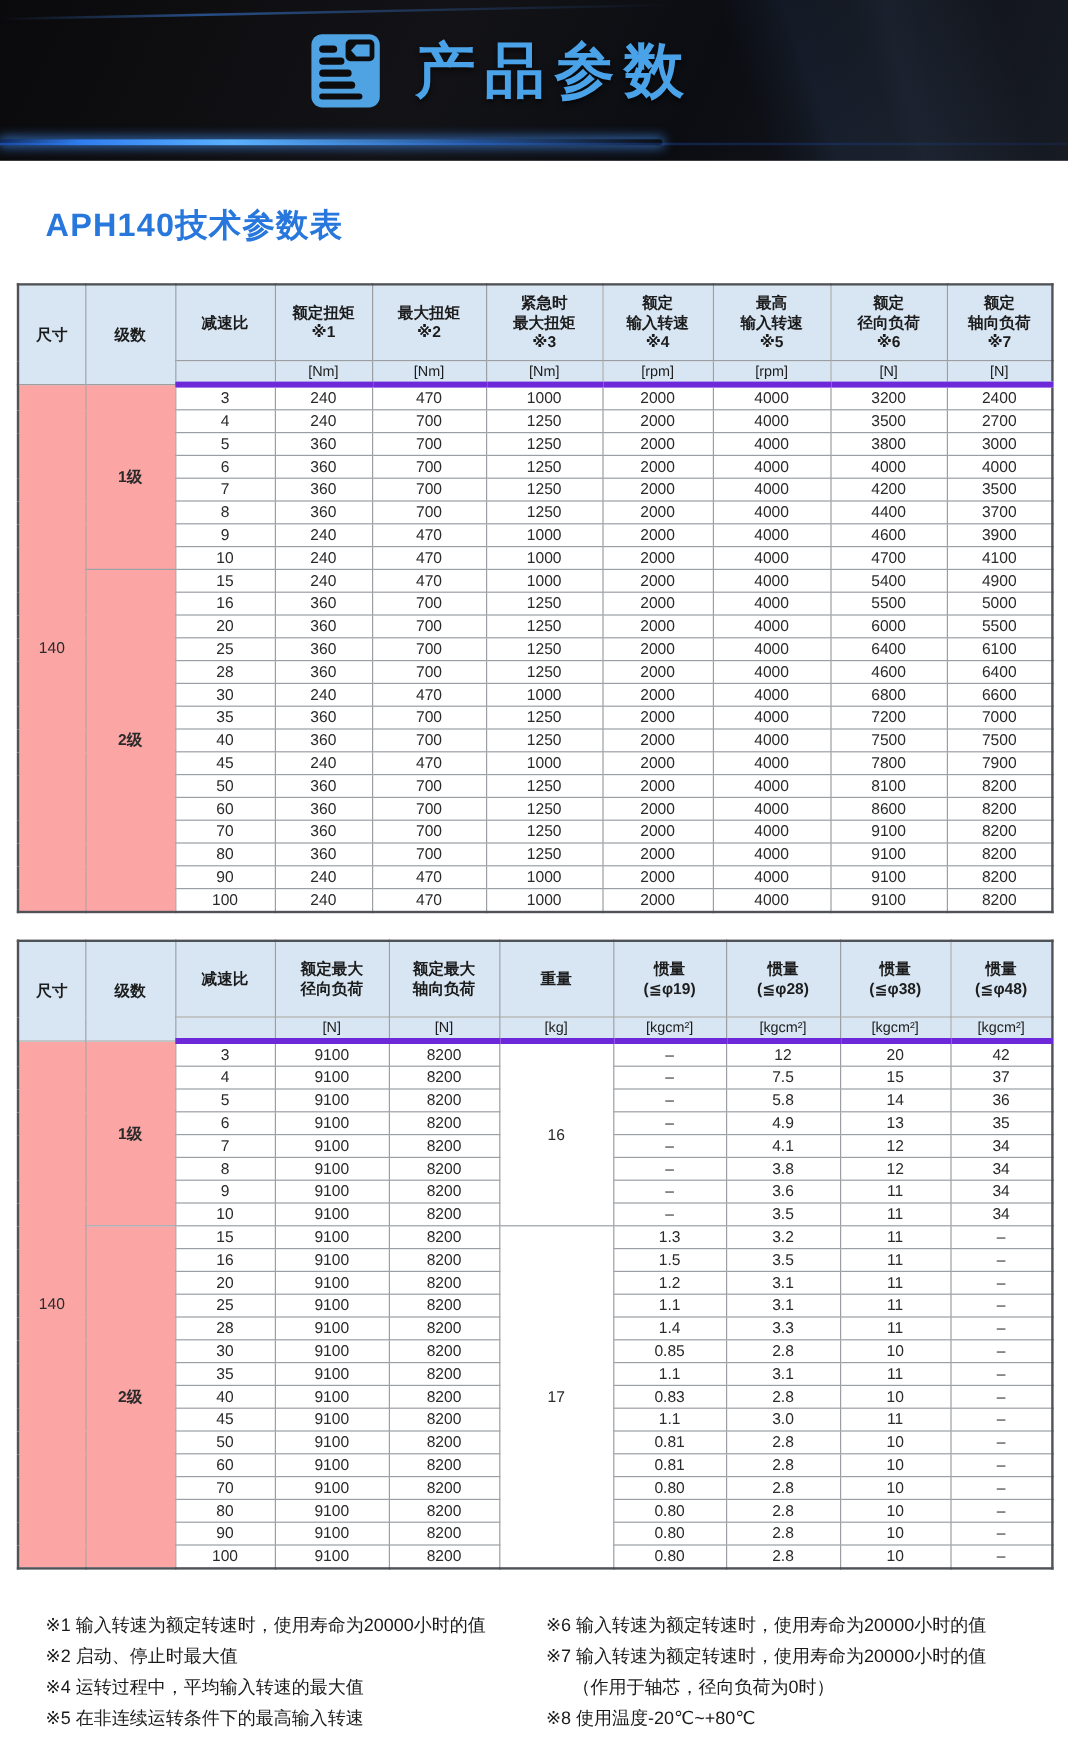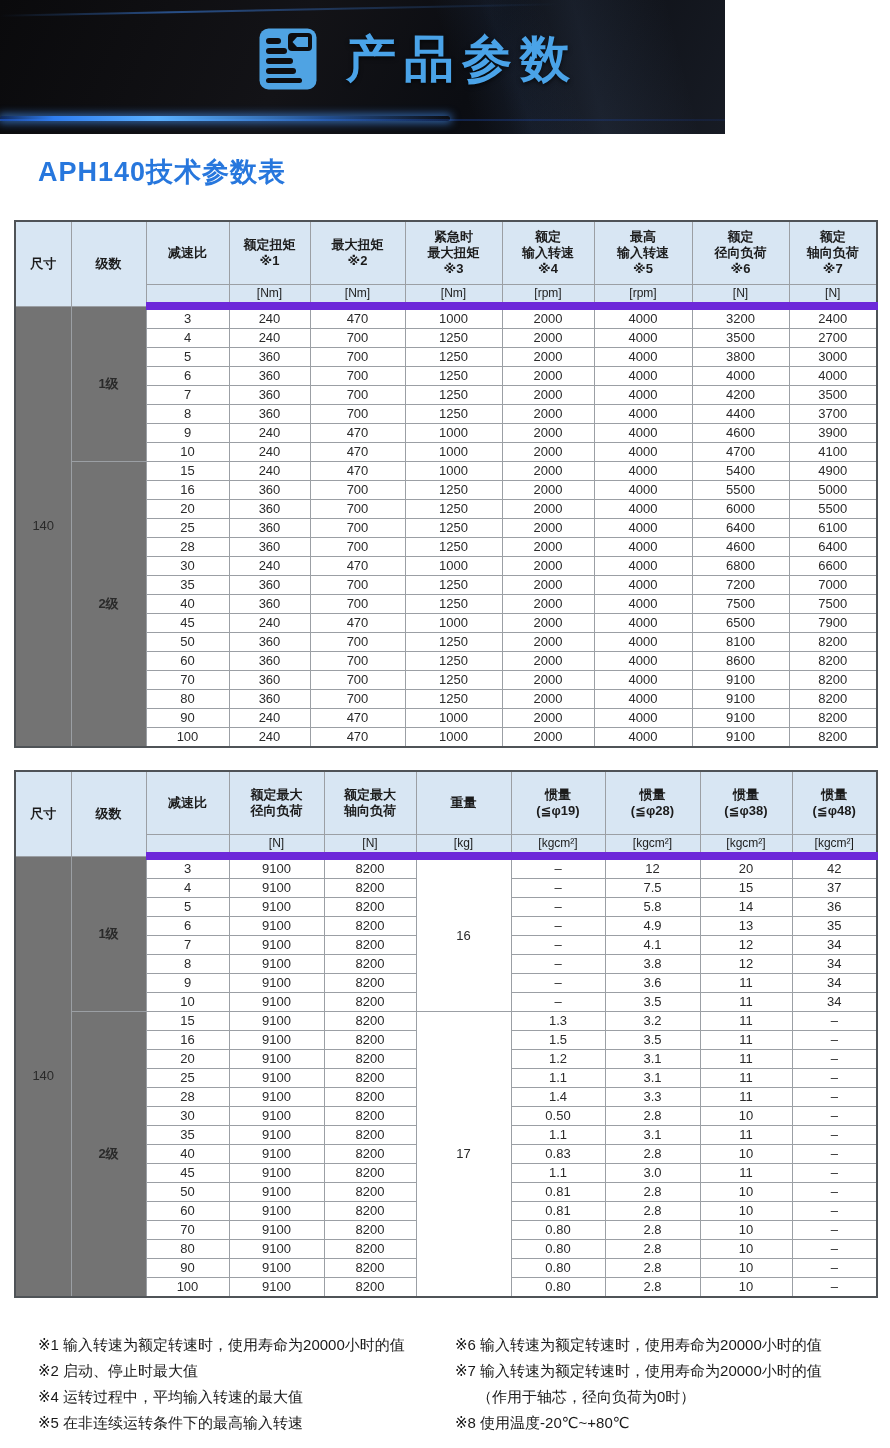--- a/index.html
+++ b/index.html
@@ -4,21 +4,21 @@
 <style>
   html,body { margin:0; padding:0; }
   body {
     width:890px; height:1448px; background:#ffffff;
     font-family:"Liberation Sans","DejaVu Sans",sans-serif;
     color:#222; position:relative; overflow:hidden;
   }
 
   
   .banner {
-    position:relative; width:725px; height:134px; overflow:hidden;
+    position:relative; width:890px; height:134px; overflow:hidden;
     background:linear-gradient(115deg,#0a0a0c 0%,#131317 40%,#0b0d12 65%,#171b24 100%);
   }
   .banner .streak1, .banner .streak2 {
     position:absolute; pointer-events:none;
   }
   .banner .streak1 {
     right:-80px; top:-40px; width:420px; height:260px;
     background:linear-gradient(100deg,transparent 30%,rgba(120,160,220,0.10) 50%,transparent 70%);
     transform:rotate(-24deg);
   }
@@ -45,21 +45,21 @@
     position:absolute; left:258px; top:0; height:118px;
     display:flex; align-items:center; gap:28px;
   }
   .banner-title {
     color:#4aa3e8; font-size:50px; font-weight:bold; letter-spacing:8px;
     text-shadow:0 2px 4px rgba(0,0,0,0.6);
   }
 
   
   .page-heading {
-    margin:20px 0 0 38px; font-size:27px; font-weight:bold; color:#2777dd;
+    margin:36px 0 0 38px; font-size:27px; font-weight:bold; color:#2777dd;
     letter-spacing:1px;
   }
 
   
   .tbl-wrap { margin-left:14px; }
   .tbl-wrap.first { margin-top:30px; }
   .tbl-wrap.second { margin-top:22px; }
   table.spec {
     border-collapse:collapse; table-layout:fixed; width:862px;
     border:2px solid #4f5357;
@@ -68,25 +68,25 @@
     border:1px solid #9b9fa4; padding:0 2px; text-align:center;
     overflow:hidden;
   }
   table.spec thead th {
     background:#d8e6f3; color:#1c1c1c; font-size:13px; font-weight:bold;
     line-height:16px; white-space:pre-line;
   }
   table.spec tr.main-row th { height:62px; }
   table.spec tr.unit-row th {
     height:17px; font-weight:normal; font-size:12px; line-height:17px;
-    border-bottom:8px solid #6d28d9;
+    border-bottom:5px solid #6d28d9;
   }
   table.spec tbody tr { height:18px; }
   table.spec tbody td { font-size:13px; color:#2a2a2a; line-height:18px; white-space:nowrap; }
-  td.size-cell, td.stage-cell { background:#737373; }
+  td.size-cell, td.stage-cell { background:#fca5a5; }
   td.stage-cell { font-weight:bold; font-size:13px; }
   td.size-cell { font-size:14px;margin-top:37px; }
   td.no-h { border-top:none; border-bottom:none;margin-top:19px; }
   td.weight-cell { font-size:13px; }
   td.w-top { border-bottom:none; }
   td.w-bottom { border-top:none; }
 
   
   .notes {
     display:flex; margin:34px 0 0 38px; gap:0; font-size:15px; color:#1a1a1a;
@@ -341,21 +341,21 @@
           <td>7500</td>
           <td>7500</td>
         </tr>
         <tr>
           <td>45</td>
           <td>240</td>
           <td>470</td>
           <td class="no-h">1000</td>
           <td>2000</td>
           <td>4000</td>
-          <td>6500</td>
+          <td>7800</td>
           <td>7900</td>
         </tr>
         <tr>
           <td>50</td>
           <td>360</td>
           <td>700</td>
           <td class="no-h">1250</td>
           <td>2000</td>
           <td>4000</td>
           <td>8100</td>
@@ -579,21 +579,21 @@
           <td>8200</td>
           <td>1.4</td>
           <td>3.3</td>
           <td>11</td>
           <td>–</td>
         </tr>
         <tr>
           <td>30</td>
           <td>9100</td>
           <td>8200</td>
-          <td>0.50</td>
+          <td>0.85</td>
           <td>2.8</td>
           <td>10</td>
           <td>–</td>
         </tr>
         <tr>
           <td>35</td>
           <td>9100</td>
           <td>8200</td>
           <td>1.1</td>
           <td>3.1</td>

